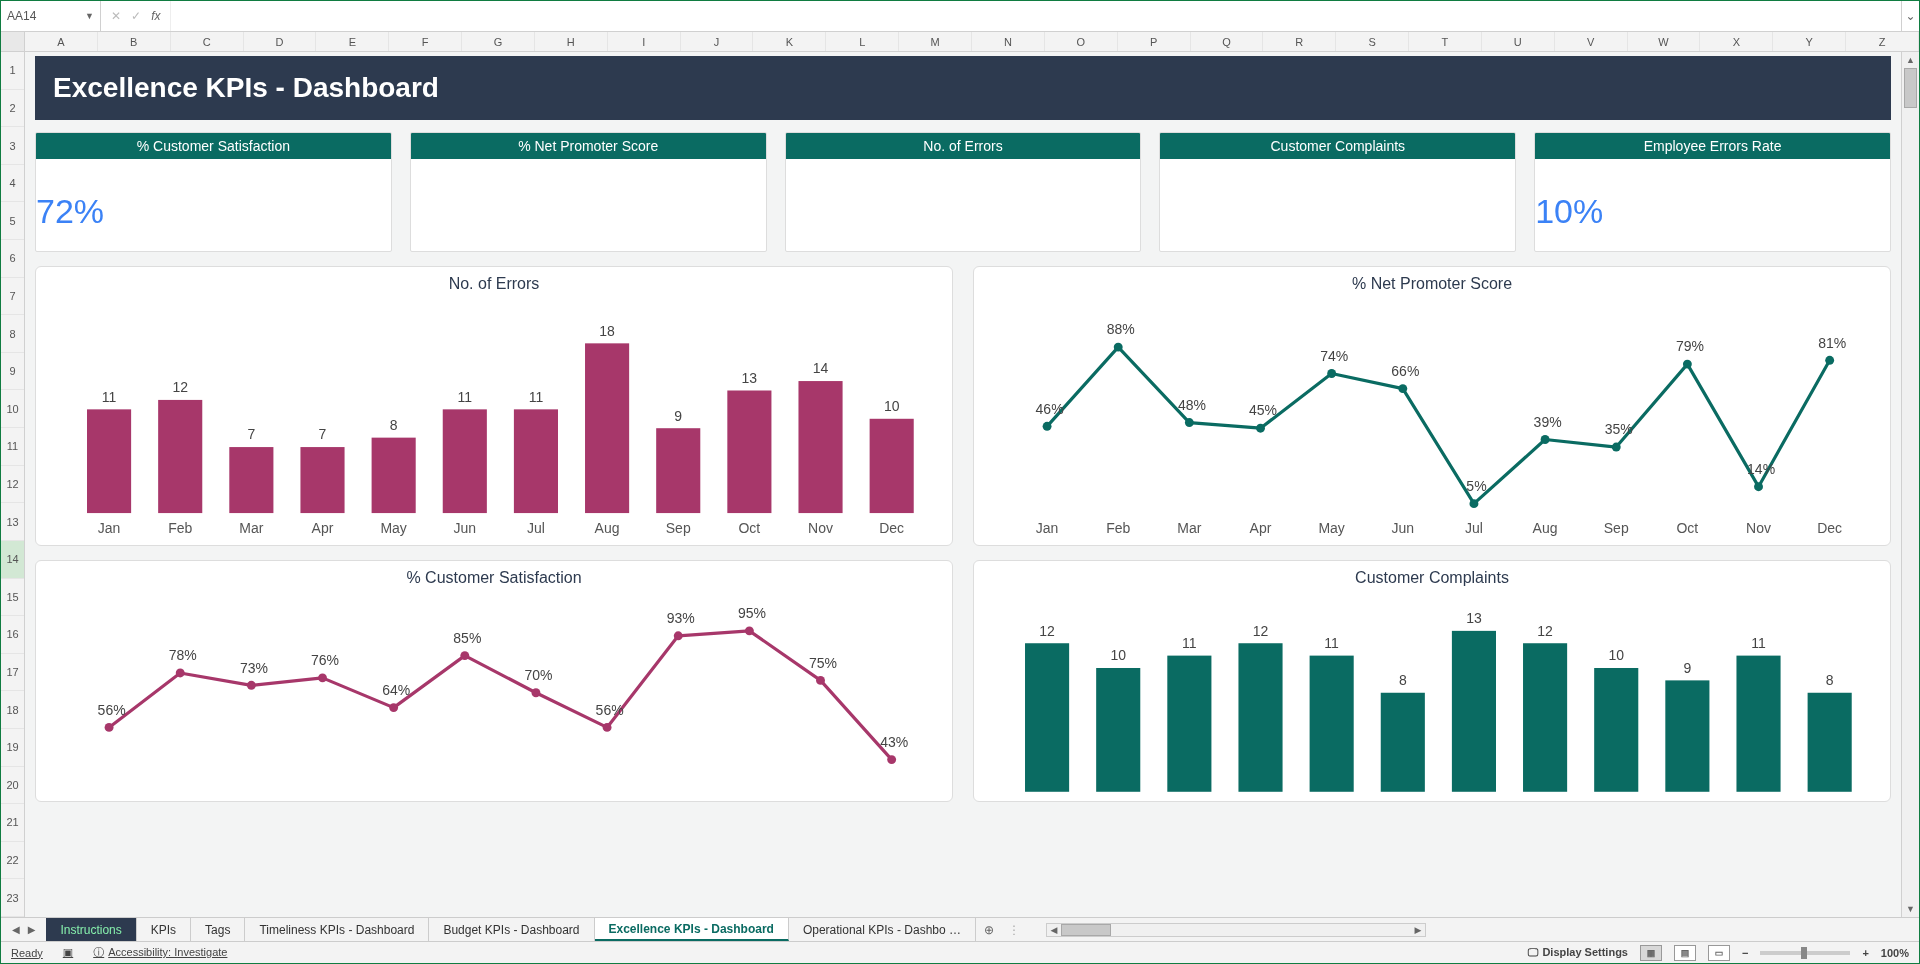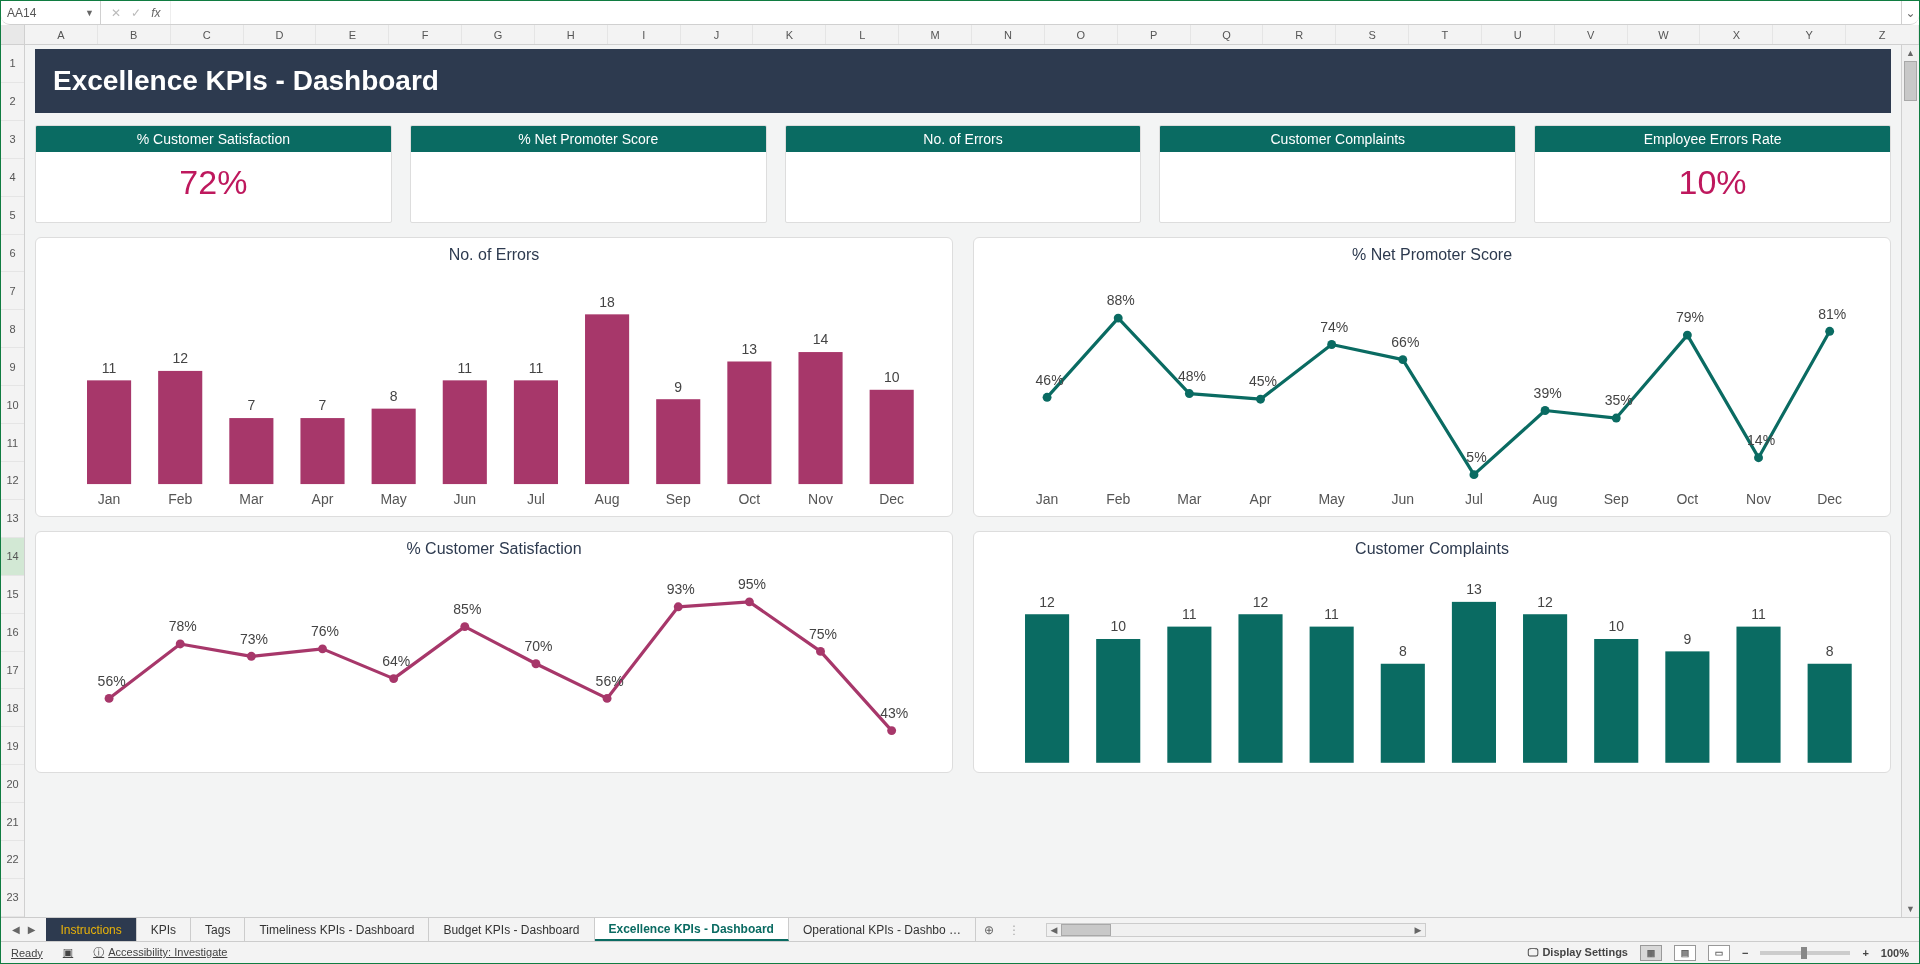--- a/index.html
+++ b/index.html
@@ -1,20 +1,20 @@
 <!DOCTYPE html>
 <html><head>
 <meta charset="utf-8">
 <style>
 * { margin: 0; padding: 0; box-sizing: border-box; font-family: "Segoe UI", Arial, sans-serif; }
 html, body { width: 100%; height: 100%; background: #fff; overflow: hidden; }
 body { border: 1px solid #107c41; display: flex; flex-direction: column; }
 
 
-.fbar { display: flex; align-items: center; height: 24px; border-bottom: 1px solid #d0d0d0; font-size: 12px; color: #555; background: #fff; border-radius: 9px; }
+.fbar { display: flex; align-items: center; height: 31px; border-bottom: 1px solid #d0d0d0; font-size: 12px; color: #555; background: #fff; }
 .name-box { width: 100px; padding: 0 6px; border-right: 1px solid #d0d0d0; display: flex; align-items: center; justify-content: space-between; height: 100%; }
 .name-box .chev { color: #666; font-size: 9px; }
 .fx-icons { display: flex; align-items: center; gap: 10px; padding: 0 10px; color: #bbb; font-size: 12px; border-right: 1px solid #eee; height: 100%; }
 .fx-icons .fx { font-style: italic; color: #666; }
 .fx-input { flex: 1; height: 100%; }
 .fbar-chev { width: 18px; text-align: center; color: #666; border-left: 1px solid #d0d0d0; height: 100%; display: flex; align-items: center; justify-content: center; }
 
 
 .grid-wrap { flex: 1; display: flex; flex-direction: column; overflow: hidden; }
 .col-headers { display: flex; height: 20px; background: #f3f3f3; border-bottom: 1px solid #d0d0d0; font-size: 11px; color: #555; }
@@ -28,34 +28,34 @@
 .vscroll { width: 18px; background: #f0f0f0; border-left: 1px solid #d0d0d0; display: flex; flex-direction: column; }
 .vscroll .arrow { height: 16px; color: #666; font-size: 9px; display: flex; align-items: center; justify-content: center; }
 .vscroll .track { flex: 1; position: relative; }
 .vscroll .thumb { position: absolute; top: 0; left: 2px; right: 2px; height: 40px; background: #c8c8c8; border: 1px solid #a8a8a8; }
 
 
 .banner { background: #2d3a4f; color: #fff; font-size: 28px; font-weight: 600; padding: 16px 18px; margin-top: 4px; }
 .kpi-row { display: flex; gap: 18px; margin-top: 12px; }
 .kpi { flex: 1; background: #fff; border: 1px solid #ddd; border-radius: 2px; overflow: hidden; }
 .kpi-head { background: #0a6b62; color: #fff; text-align: center; font-size: 14px; padding: 5px 0; font-weight: 500; }
-.kpi-val { text-align: center; font-size: 34px; color: #be185d; padding: 11px 0 20px; font-weight: 500; }
+.kpi-val { text-align: left; font-size: 34px; color: #3b82f6; padding: 33px 0 20px; font-weight: 500; }
 
 .chart-row { display: flex; gap: 20px; margin-top: 14px; }
 .chart { flex: 1; background: #fff; border: 1px solid #ddd; border-radius: 6px; padding: 8px 12px 4px; }
 .chart-title { text-align: center; font-size: 16px; color: #2d3a4f; font-weight: 500; margin-bottom: 6px; }
 .chart svg { width: 100%; display: block; }
 
 
 .tab-strip { display: flex; align-items: center; height: 24px; background: #f3f3f3; border-top: 1px solid #ccc; font-size: 12px; }
 .tab-nav { display: flex; gap: 2px; padding: 0 8px; color: #666; }
 .tab-nav span { font-size: 10px; cursor: pointer; padding: 0 3px; }
 .tabs { display: flex; align-items: stretch; height: 100%; }
 .tab { padding: 0 14px; border-right: 1px solid #ccc; display: flex; align-items: center; color: #333; background: #f3f3f3; cursor: pointer; white-space: nowrap; }
-.tab.dark { background: #2d3a4f; color: #eab308; }
+.tab.dark { background: #2d3a4f; color: #86efac; }
 .tab.active { background: #fff; color: #0a6b62; font-weight: 600; border-bottom: 2px solid #0a6b62; }
 .tab-add { padding: 0 8px; color: #666; display: flex; align-items: center; }
 .hscroll { flex: 1; display: flex; align-items: center; justify-content: flex-start; padding-left: 20px; }
 .hscroll .htrack { width: 380px; height: 14px; background: #f0f0f0; border: 1px solid #ccc; display: flex; align-items: center; }
 .hscroll .harrow { width: 14px; text-align: center; color: #666; font-size: 9px; }
 .hscroll .hthumb { width: 50px; height: 100%; background: #c8c8c8; border: 1px solid #a8a8a8; }
 
 
 .status { display: flex; align-items: center; height: 22px; background: #f3f3f3; border-top: 1px solid #ccc; font-size: 11px; color: #444; padding: 0 10px; gap: 14px; }
 .status .left { display: flex; align-items: center; gap: 20px; text-decoration: underline; }

